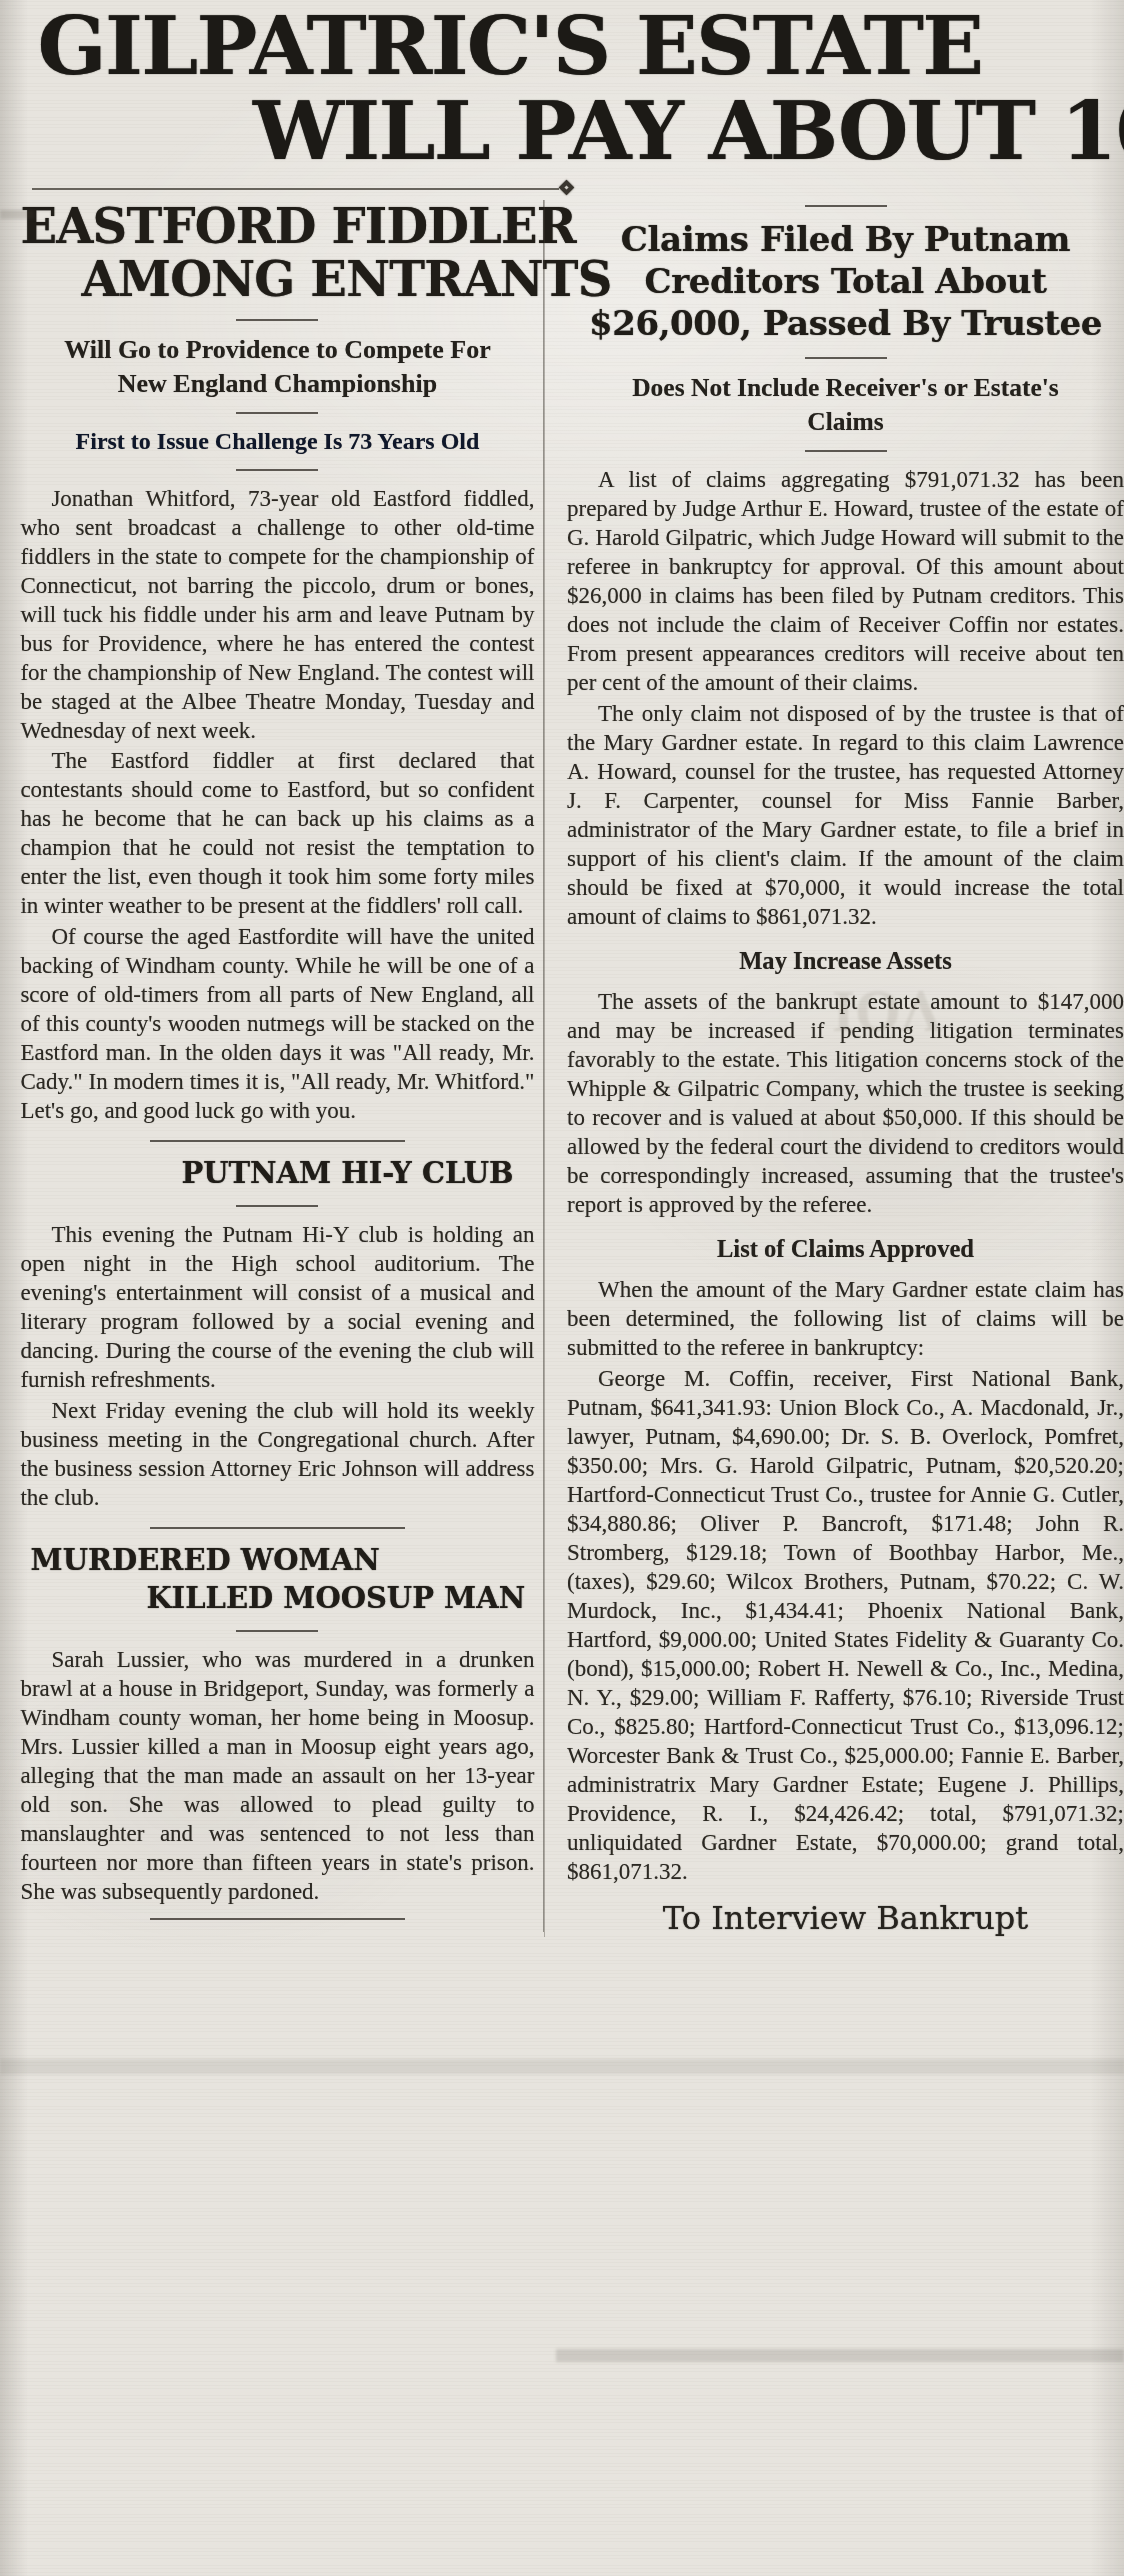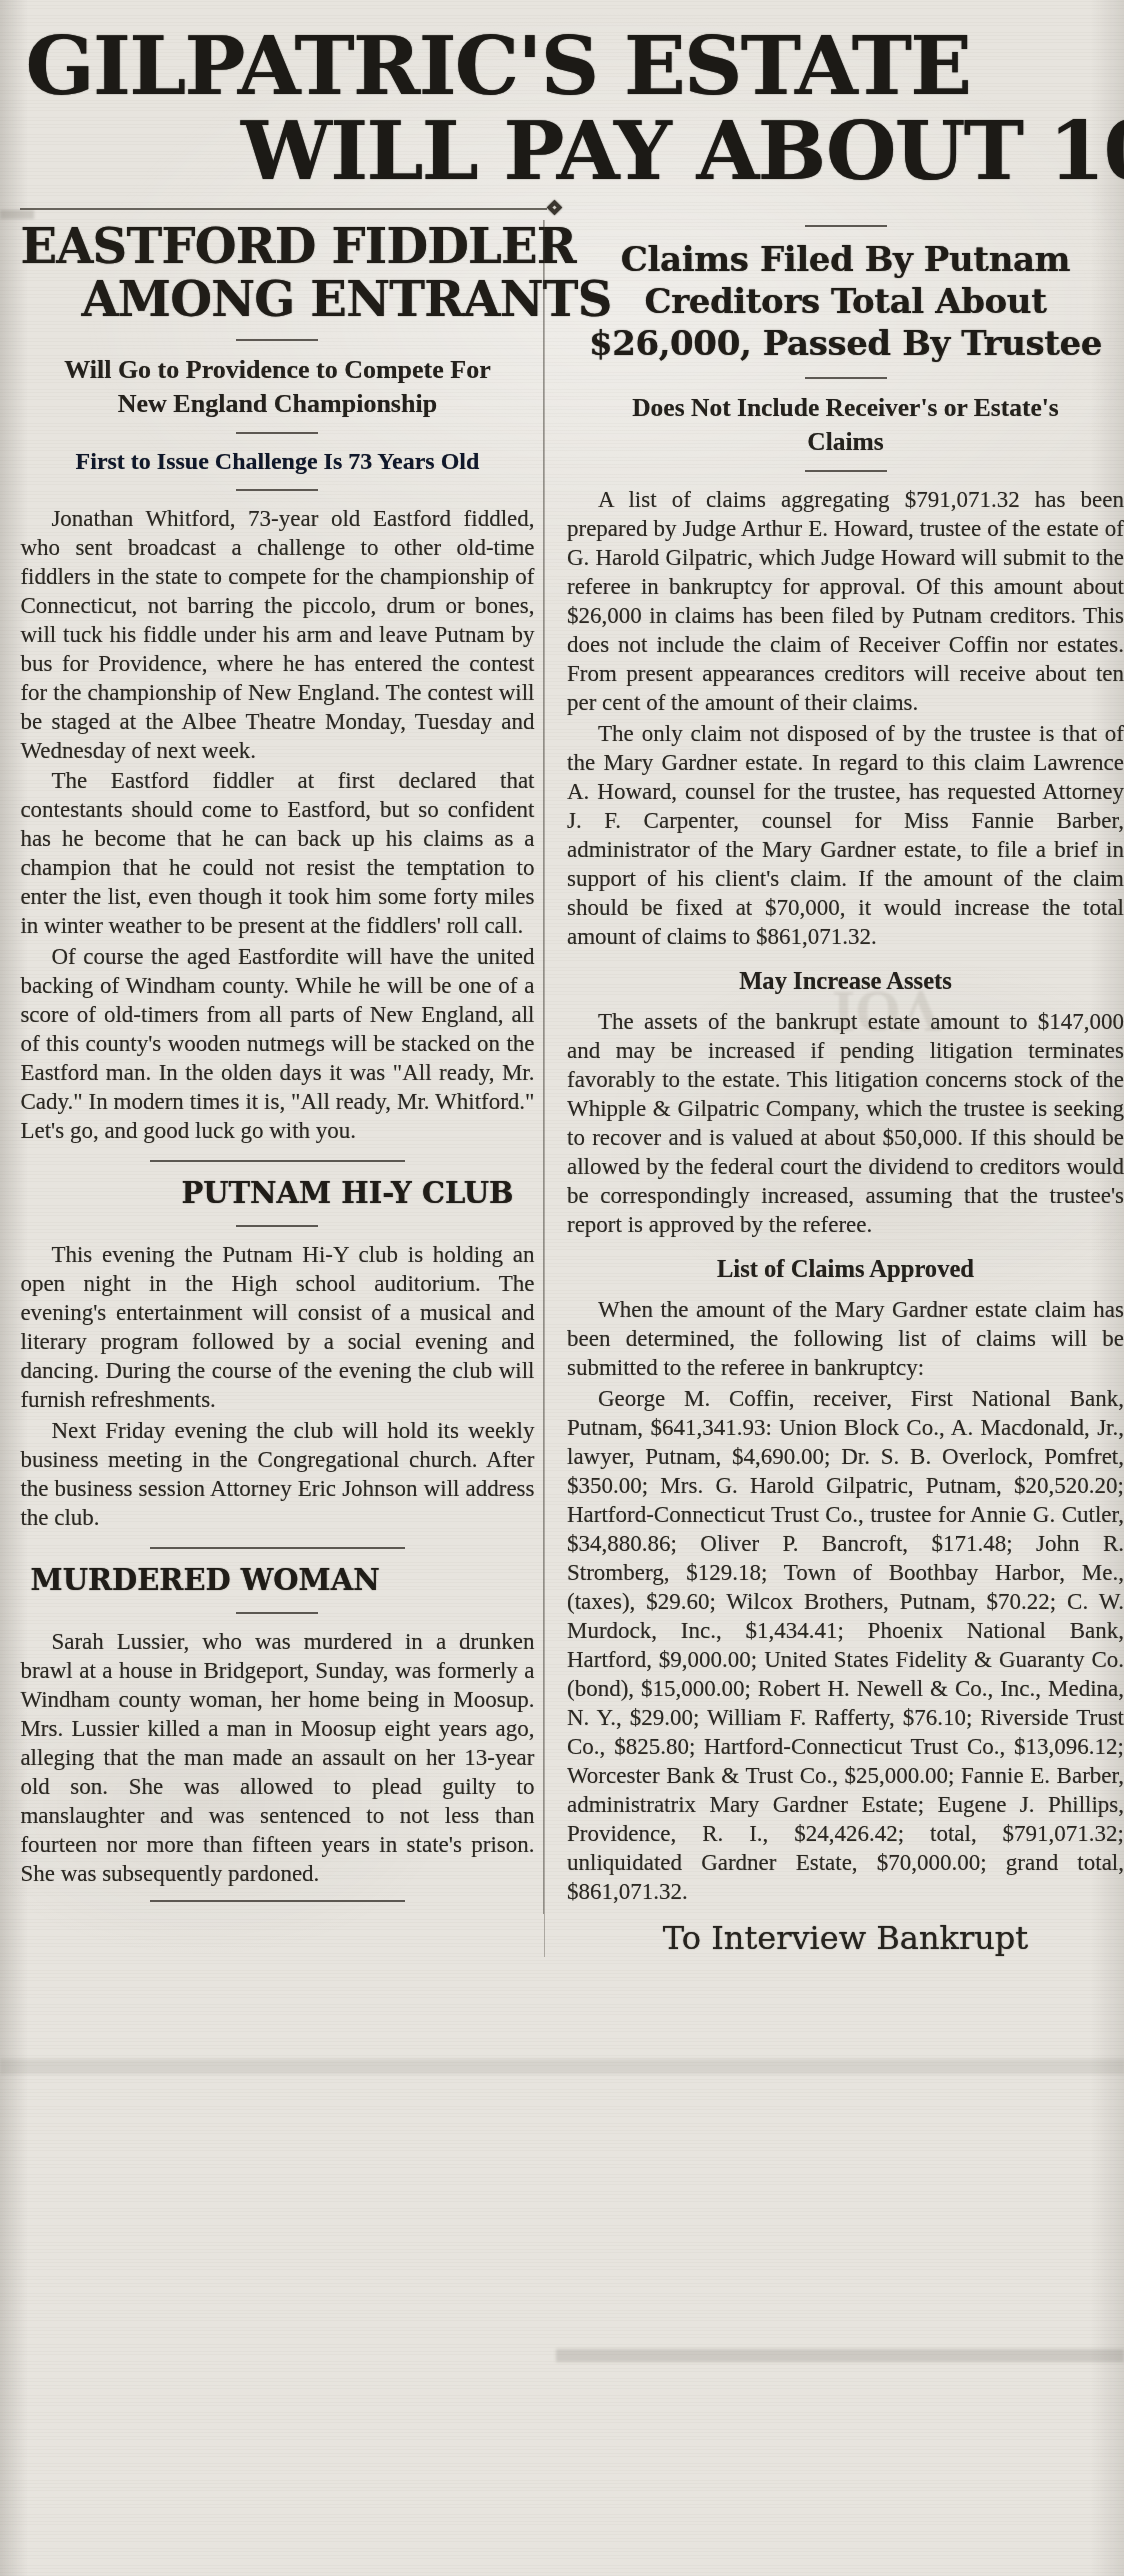--- a/index.html
+++ b/index.html
@@ -12,21 +12,21 @@
       radial-gradient(ellipse 425px 255px at 80% 44%, rgba(120,112,100,.08), rgba(0,0,0,0) 70%),
       radial-gradient(ellipse 357px 221px at 18% 70%, rgba(120,112,100,.07), rgba(0,0,0,0) 70%),
       linear-gradient(90deg, rgba(70,64,56,.18), rgba(0,0,0,0) 2.5%, rgba(0,0,0,0) 97%, rgba(70,64,56,.12));
     font-family:"Liberation Serif","DejaVu Serif",serif;
     color:#2a2722;
   }
   .ink{ text-shadow:0 0 0.8px rgba(45,42,36,.45); }
   .ink-heavy{ text-shadow:0 0 0.8px rgba(25,23,19,.65), 0 0 1.7px rgba(25,23,19,.25); }
 
   
-  .masthead{ position:relative; padding-top:23px; }
+  .masthead{ position:relative; padding-top:3px;margin-left:12px; }
   .mast-line{
     font-family:"DejaVu Serif","Liberation Serif",serif;
     font-weight:bold; font-size:81px; line-height:1.05;
     letter-spacing:-1.7px; color:#1c1a16; white-space:nowrap;
   }
   .mast-line.l1{ margin-left:25.5px; }
   .mast-line.l2{ margin-left:241px; }
 
   
   .orn-row{ position:relative; height:15.3px; margin-top:8.5px; }
@@ -117,20 +117,21 @@
       <div class="body-copy">
         <p class="ink">This evening the Putnam Hi-Y club is holding an open night in the High school auditorium.  The evening's entertainment will consist of a musical and literary program followed by a social evening and dancing.  During the course of the evening the club will furnish refreshments.</p>
         <p class="ink">Next Friday evening the club will hold its weekly business meeting in the Congregational church.  After the business session Attorney Eric Johnson will address the club.</p>
       </div>
     </article>
 
     <div class="rule-l"></div>
 
     <article>
       <div class="art-head h-mid ink-heavy" style="margin-left:10.2px;">MURDERED WOMAN</div>
+      <div class="art-head h-mid ink-heavy" style="margin-left:126px;">KILLED MOOSUP MAN</div>
       <div class="rule-s"></div>
       <div class="body-copy">
         <p class="ink">Sarah Lussier, who was murdered in a drunken brawl at a house in Bridgeport, Sunday, was formerly a Windham county woman, her home being in Moosup.  Mrs. Lussier killed a man in Moosup eight years ago, alleging that the man made an assault on her 13-year old son.  She was allowed to plead guilty to manslaughter and was sentenced to not less than fourteen nor more than fifteen years in state's prison.  She was subsequently pardoned.</p>
       </div>
     </article>
 
     <div class="rule-l" style="margin-top:12px;"></div>
   </section>
 
   <section class="col-right">

